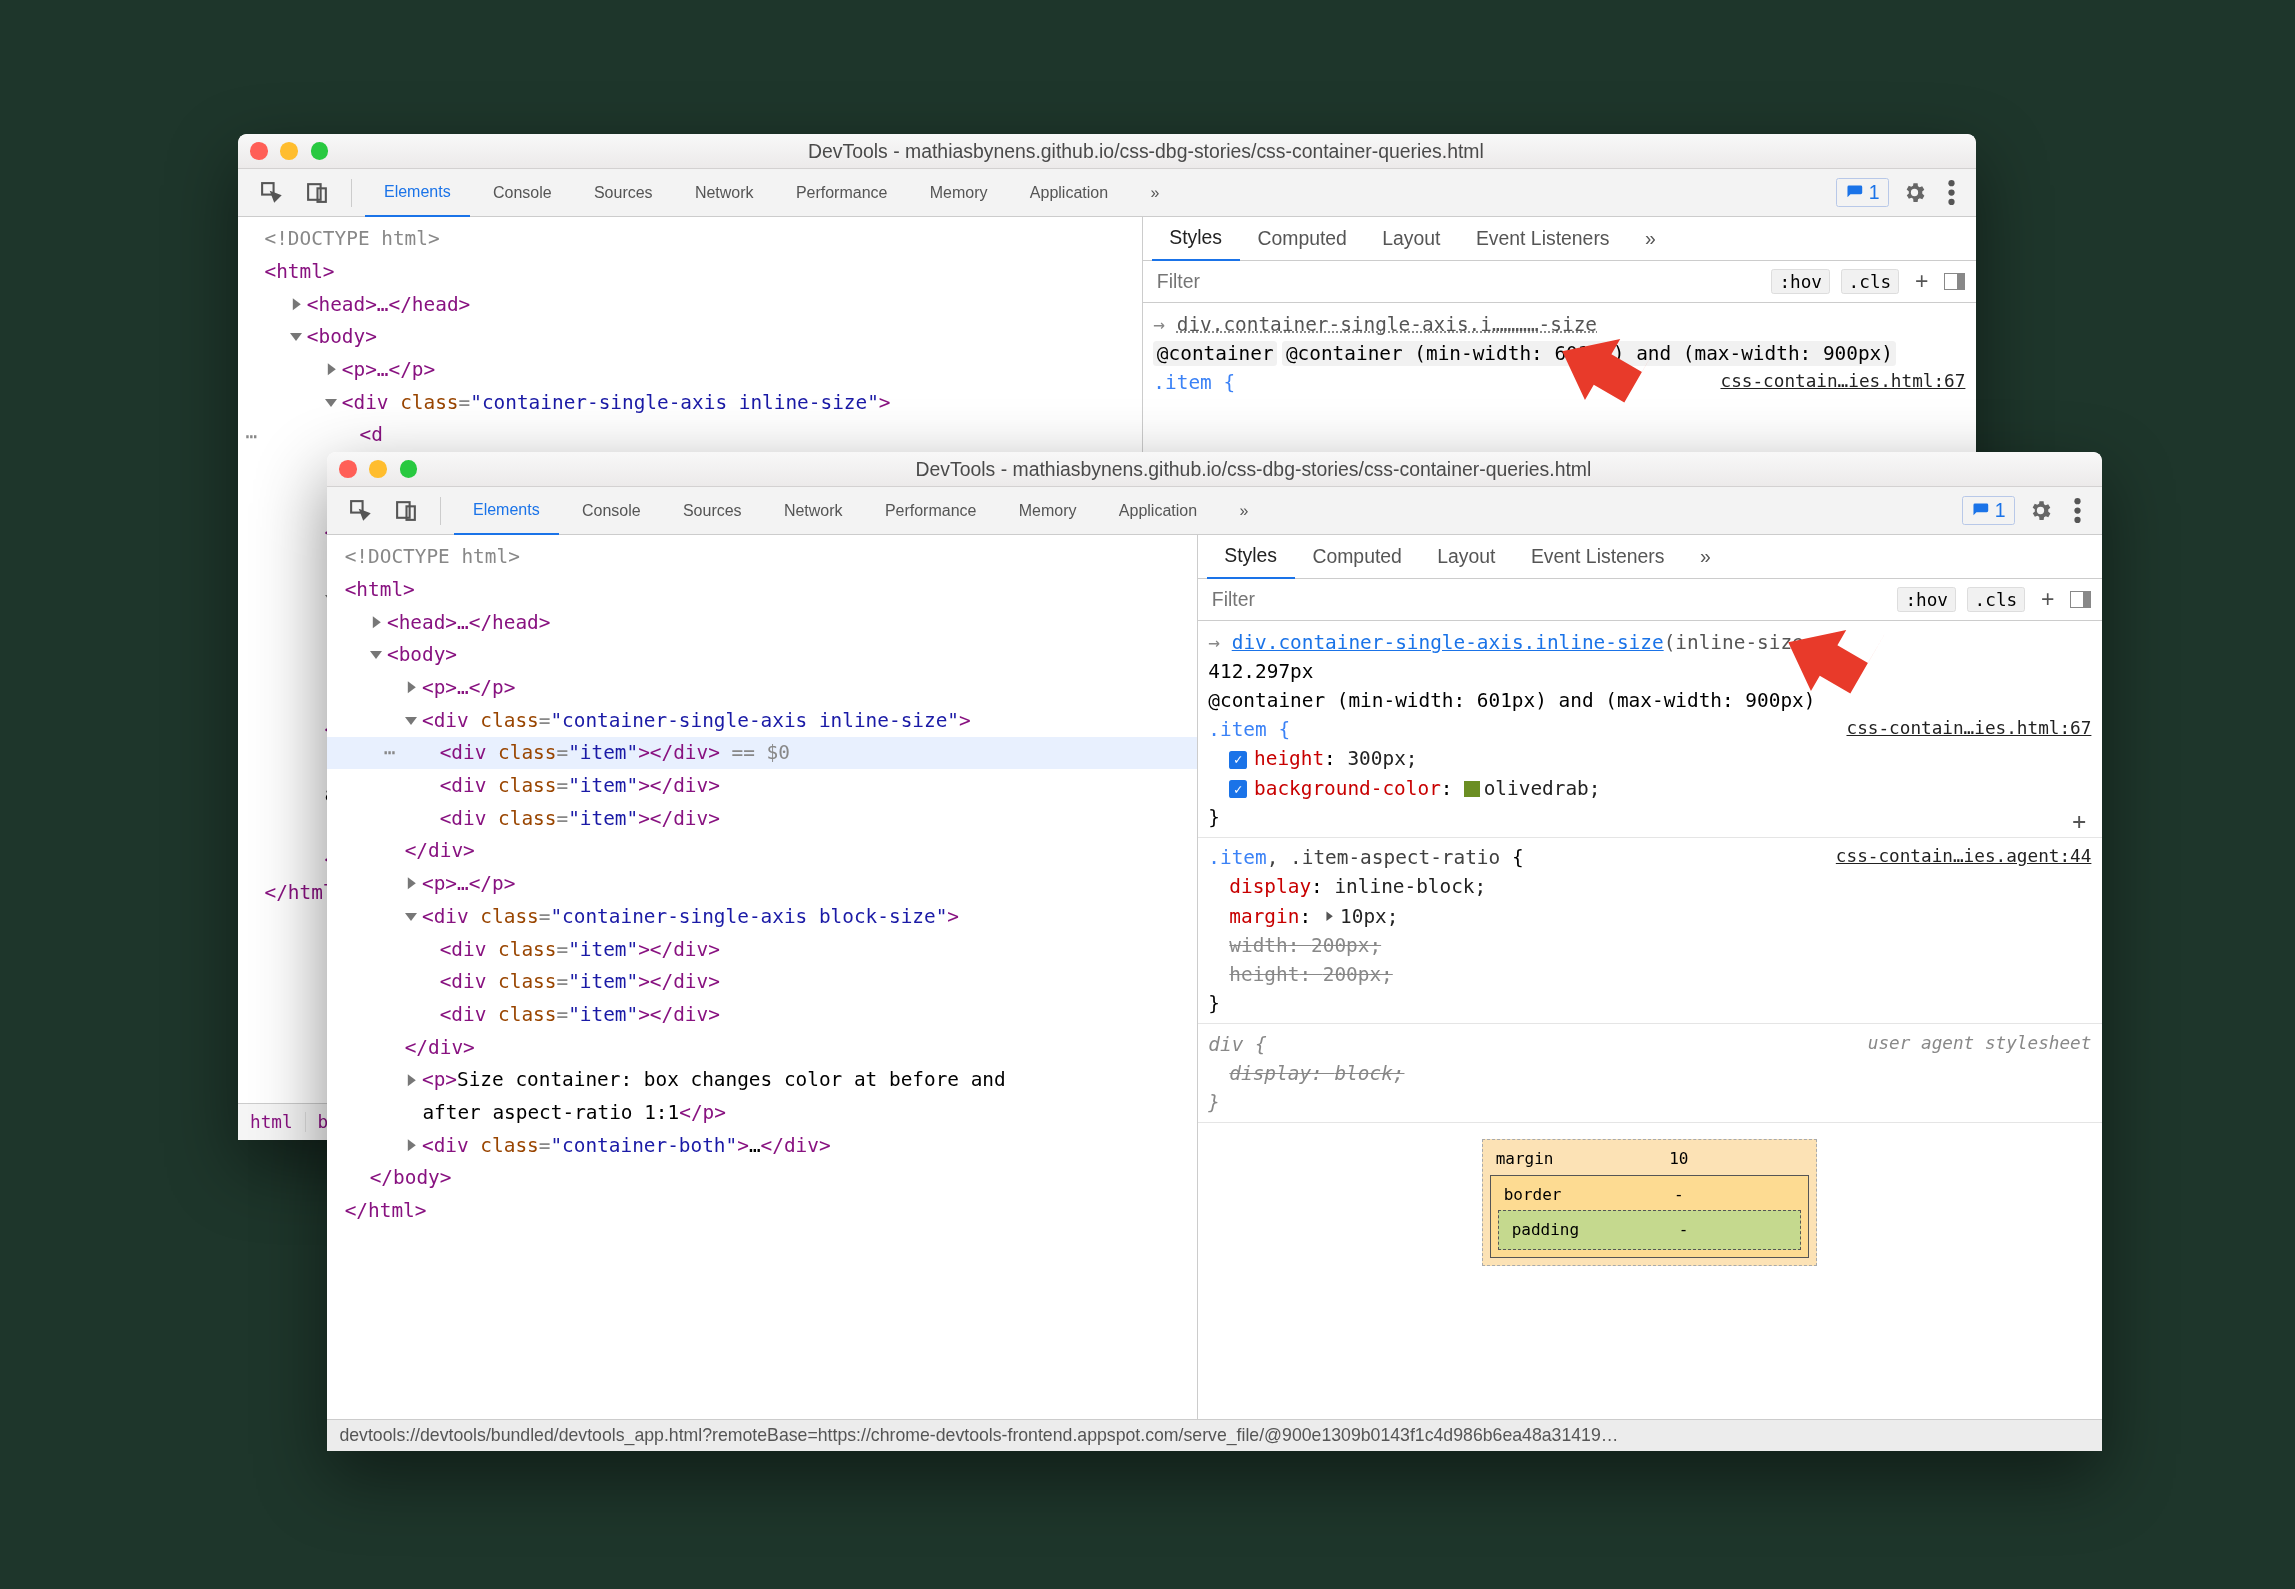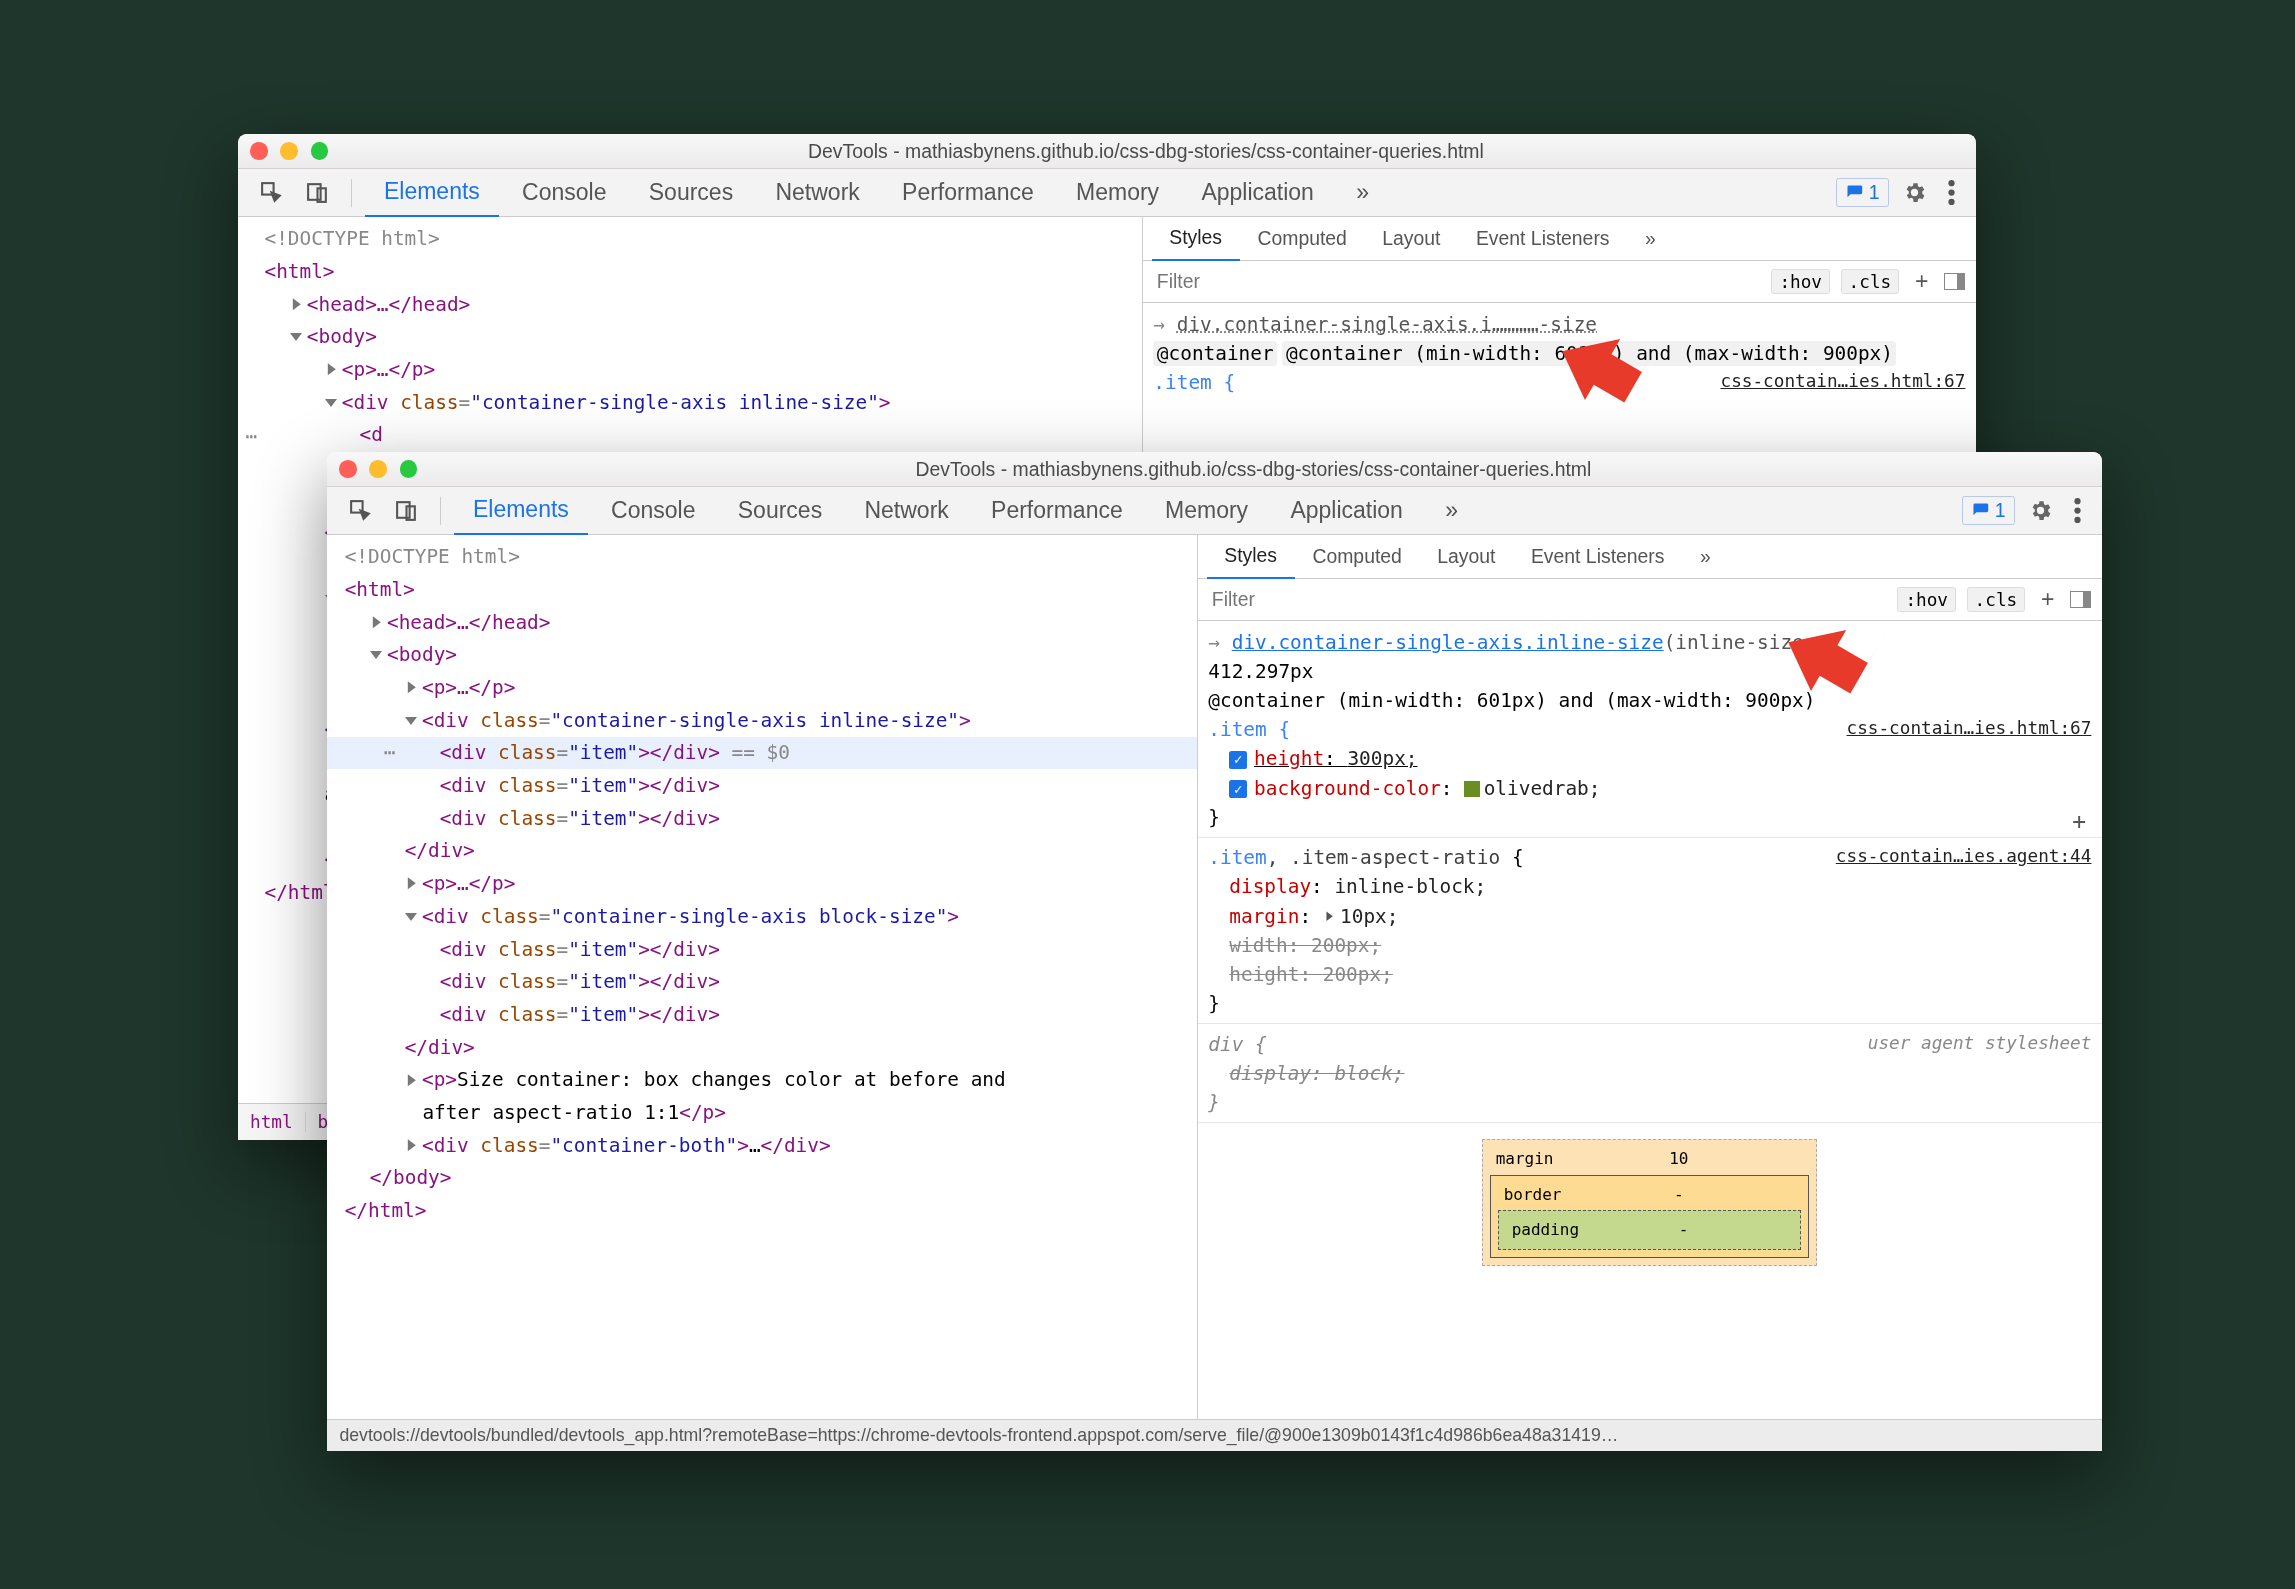--- a/index.html
+++ b/index.html
@@ -34,21 +34,21 @@
 .toolbar {
   height: 48px;
   background: #f3f3f3;
   border-bottom: 0.9px solid #ccc;
   display:flex;
   align-items:center;
   padding: 0 12.4px;
   gap: 3.5px;
 }
 .ico-btn { padding:5.3px 8.8px; display:flex; align-items:center; justify-content:center; }
-.tab { padding: 0 19.4px; height:48px; display:flex; align-items:center; font-size:23px; color:#555; }
+.tab { padding: 0 19.4px; height:48px; display:flex; align-items:center; font-size:16px; color:#555; }
 .tab.active { color:#1a73e8; border-bottom: 2.6px solid #1a73e8; }
 .flex-spacer{flex:1;}
 .badge-btn{display:flex;align-items:center;gap:5.3px;border:0.9px solid #b8c8e8;border-radius:2.6px;padding:1.8px 8.8px;color:#1a73e8;font-size:19.4px;}
 .gear-icon svg, .kebab svg { display:block;}
 .panes { display:flex; height: calc(100% - 83px); }
 .left-pane { flex:1; overflow:hidden; background:#fff; position:relative;}
 .right-pane { width: 48%; border-left:0.9px solid #ccc; background:#fff; display:flex; flex-direction:column; overflow:hidden;}
 .subtabs { height:44px; border-bottom:0.9px solid #ccc; display:flex; align-items:center; padding:0 8.8px; font-size:19.4px; }
 .subtab { padding:0 17.7px; height:44px; display:flex; align-items:center; color:#555;}
 .subtab.active { color:#222; border-bottom:2.6px solid #1a73e8;}
@@ -323,21 +323,21 @@
         <span class="plus">+</span>
         <span style="border:0.9px solid #888;width:21px;height:17.7px;display:inline-block;position:relative;">
             <span style="position:absolute;right:0;top:0;bottom:0;width:7px;background:#888;"></span>
           </span>
       </div>
       <div class="styles-body mono">
         <div><span style="color:#888;">→ </span><span class="link">div.container-single-axis.inline-size</span><span style="color:#555;">(inline-size ↔)</span></div>
         <div>412.297px</div>
         <div>@container (min-width: 601px) and (max-width: 900px)</div>
         <div><span class="sel">.item {</span><span class="source-link">css-contain…ies.html:67</span></div>
-        <div style="padding-left:21px;text-decoration:underline;"><span class="checkbox">✓</span><span class="prop">height</span>: <span class="val">300px;</span></div>
+        <div style="padding-left:21px;"><span class="checkbox">✓</span><span class="prop">height</span>: <span class="val">300px;</span></div>
         <div style="padding-left:21px;"><span class="checkbox">✓</span><span class="prop">background-color</span>: <span class="swatchod"></span><span class="val">olivedrab;</span></div>
         <div>}</div>
         <span class="plus" style="float:right;margin-top:-28px;">+</span>
         <div class="rule-sep"></div>
         <div><span class="sel">.item</span><span style="color:#404040;">, .item-aspect-ratio</span> {
           <span class="source-link">css-contain…ies.agent:44</span></div>
         <div style="padding-left:21px;"><span class="prop">display</span>: <span class="val">inline-block;</span></div>
         <div style="padding-left:21px;"><span class="prop">margin</span>: <span class="tri right" style="border-top-color:#555;transform:rotate(-90deg) scale(0.8);"></span><span class="val">10px;</span></div>
         <div style="padding-left:21px;" class="strike"><span>width</span>: <span>200px;</span></div>
         <div style="padding-left:21px;" class="strike"><span>height</span>: <span>200px;</span></div>

